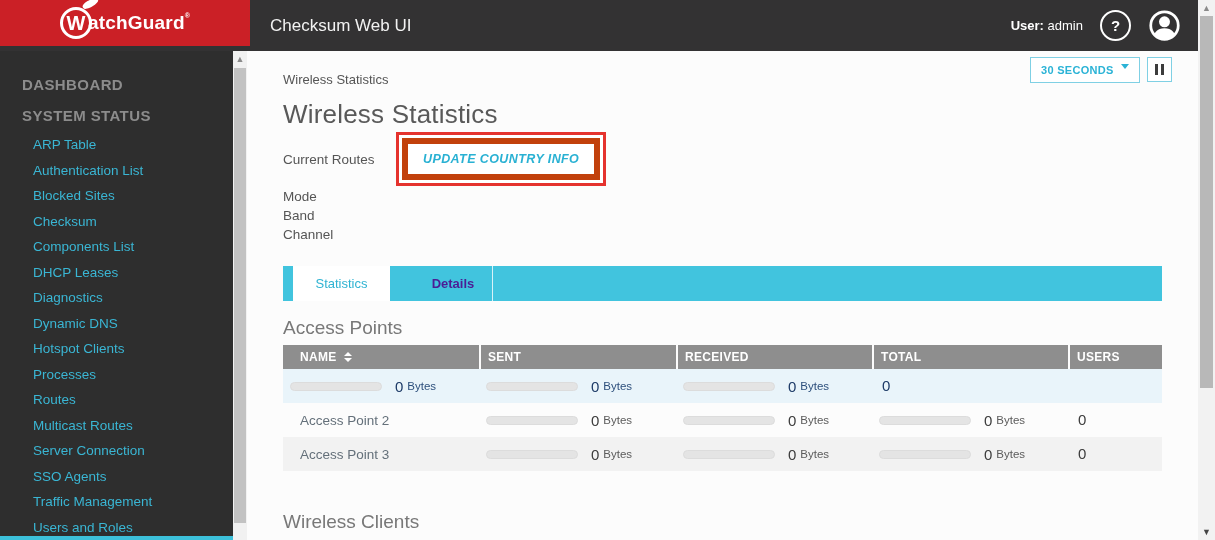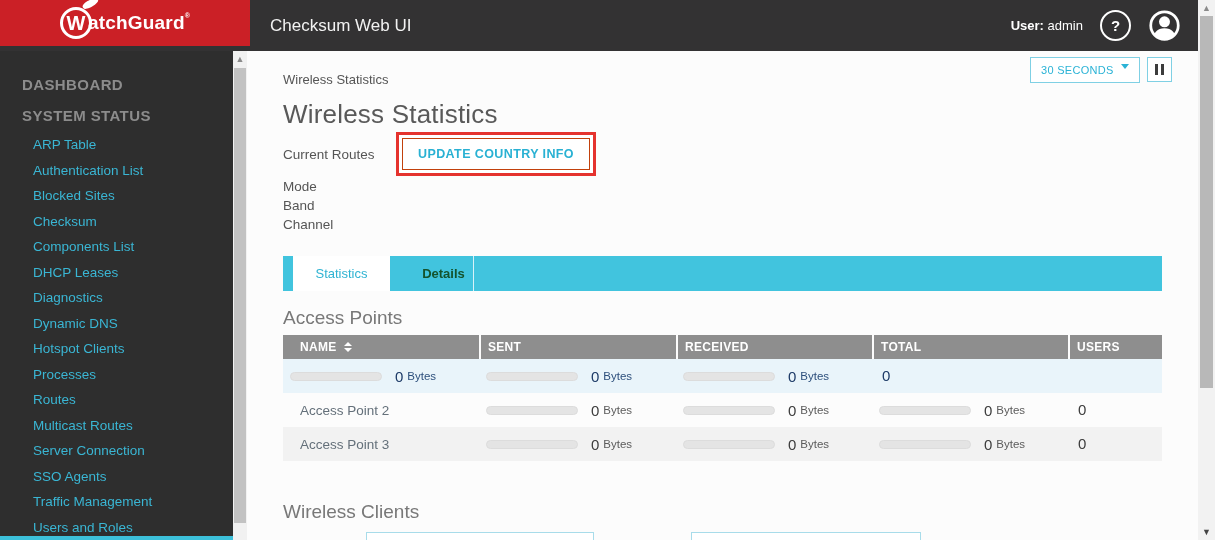--- a/index.html
+++ b/index.html
@@ -46,40 +46,40 @@
   .arrow-up, .arrow-dn { position:absolute; left:0; width:100%; text-align:center; font-size:9px; color:#8a8a8a; cursor:pointer; }
   .arrow-up { top:3px; } .arrow-dn { bottom:3px; color:#444; }
 
   
   .main { position:absolute; left:247px; top:51px; width:951px; height:489px; background:#fcfcfc; overflow:hidden; }
   .content { padding:21px 0 0 36px; }
   .breadcrumb { font-size:13px; color:#555; }
   .page-title { margin-top:12px; font-size:26px; font-weight:300; color:#595959; letter-spacing:0.2px; }
 
   .refresh-group { position:absolute; top:6px; left:783px; display:flex; gap:7px; align-items:flex-start; }
-  .interval-btn { background:#fff; border:1px solid #7fd0e4; color:#2bb3d6; font-size:11px; font-weight:normal;
+  .interval-btn { background:#fff; border:1px solid #7fd0e4; color:#2bb3d6; font-size:11px; font-weight:bold;
     letter-spacing:0.3px; padding:6px 10px; display:flex; align-items:flex-start; gap:7px; cursor:pointer; }
   .caret-dn { width:0; height:0; border-left:4px solid transparent; border-right:4px solid transparent;
     border-top:5px solid #2bb3d6; }
   .pause-btn { background:#fff; border:1px solid #7fd0e4; width:25px; height:25px;
     display:flex; align-items:center; justify-content:center; gap:3px; cursor:pointer; }
   .pause-btn i { display:block; width:3px; height:11px; background:#3c3c3c; }
 
   .country-row { margin-top:2px; display:flex; align-items:center; }
   .field-label { width:113px; font-size:13.5px; color:#555; }
   .red-annotation { border:3px solid #e5332e; padding:3px; display:inline-block; background:#fff; }
-  .update-btn { background:#fff; border:1px solid #c2410c; color:#29b1d3; font-size:12.5px; font-weight:bold;
-    letter-spacing:0.4px; padding:8px 15px; cursor:pointer; font-family:"Liberation Sans",sans-serif; }
+  .update-btn { background:#fff; border:6px solid #c2410c; color:#29b1d3; font-size:12.5px; font-weight:bold;
+    letter-spacing:0.4px; padding:8px 15px; cursor:pointer; font-family:"Liberation Sans",sans-serif;font-style:italic; }
   .plain-fields { margin-top:1px; }
   .plain-fields div { font-size:13.5px; color:#555; line-height:19px; }
 
   .tab-strip { margin-top:22px; width:879px; height:35px; background:#41c4de; display:flex; }
   .tab { height:35px; display:flex; align-items:center; justify-content:center; font-size:13px; cursor:pointer; }
   .tab.active { margin-left:10px; width:97px; background:#fff; color:#2fb3d2; }
-  .tab.inactive { width:84px; color:#14532d; font-weight:600; border-right:1px solid #d8f2f8;padding-left:24px; }
+  .tab.inactive { width:103px; color:#4c1d95; font-weight:600; border-right:1px solid #d8f2f8;padding-left:24px; }
 
   .section-heading { margin-top:16px; font-size:19px; font-weight:300; color:#787878; }
 
   .ap-table { margin-top:6px; width:879px; }
   .t-head { display:grid; grid-template-columns:196px 197px 196px 196px 94px; background:#8e8e8e; height:24px; }
   .t-head .hc { color:#fff; font-size:12px; font-weight:bold; letter-spacing:0.3px; display:flex; align-items:center;
     padding-left:7px; }
   .t-head .hc.first { padding-left:17px; cursor:pointer; }
   .t-head .hc + .hc { border-left:2px solid #fcfcfc; }
   .sort-icon { display:inline-flex; flex-direction:column; gap:2px; margin-left:7px; }

